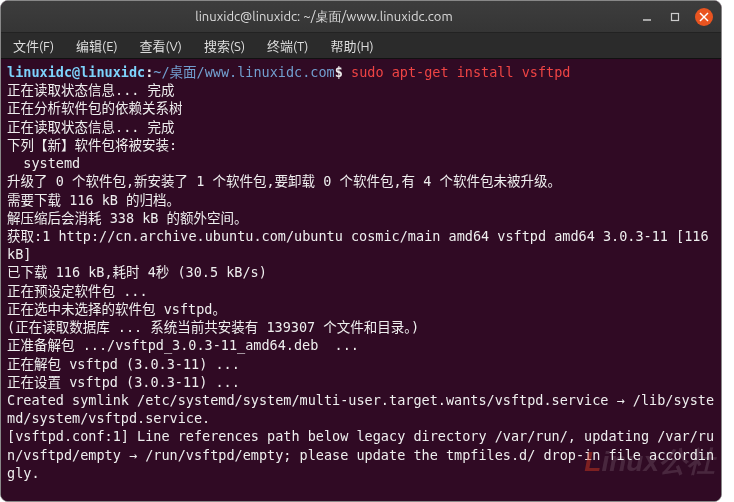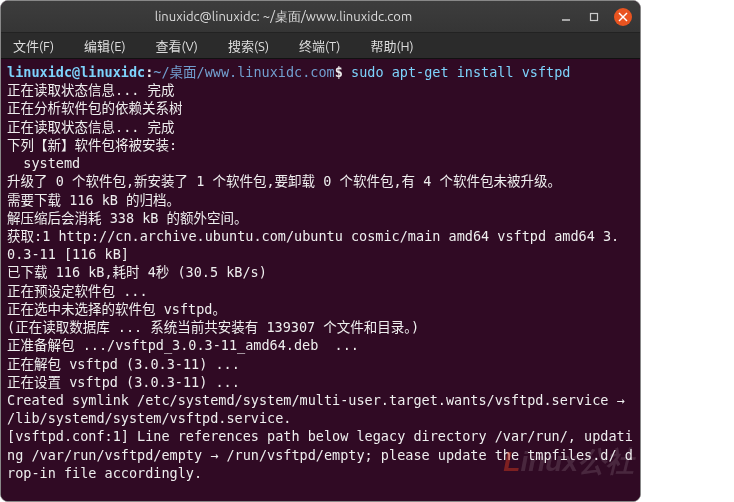--- a/index.html
+++ b/index.html
@@ -7,21 +7,21 @@
     margin: 0;
     padding: 0;
     width: 734px;
     height: 502px;
     font-family: "DejaVu Sans Mono", "Noto Sans Mono CJK SC", monospace;
     background: #fff;
     overflow: hidden;
     position: relative;
   }
   .window {
-    width: 641px;
+    width: 722px;
     height: 502px;
     background: #2c001e;
     border: 1px solid #888;
     border-radius: 8px;
     overflow: hidden;
     position: relative;
     display: flex;
     flex-direction: column;
   }
   .titlebar {
@@ -54,21 +54,21 @@
   .win-close { background: #e95420; color:#fff; width:18px;height:18px;}
   .menubar {
     height: 26px;
     background: #2b2b2b;
     display: flex;
     align-items: center;
     padding: 0 4px;
     color: #ddd;
     font-family: "Ubuntu","Noto Sans CJK SC", sans-serif;
     font-size: 13px;
-    gap: 14px;
+    gap: 6px;
     border-bottom: 1px solid #111;
   }
   .menu-item {
     padding: 2px 8px;
     cursor: pointer;
   }
   .terminal {
     flex: 1;
     background: #300a24;
     color: #eee;
@@ -76,21 +76,21 @@
     line-height: 1.35;
     padding: 4px 6px;
     white-space: pre-wrap;
     word-break: break-all;
     overflow: hidden;
     font-family: "DejaVu Sans Mono","Noto Sans Mono CJK SC","Microsoft YaHei", monospace;
   }
   .prompt-user { color: #7dd3fc; font-weight: bold; }
   .prompt-path { color: #729fcf; font-weight: normal; }
   .prompt-sep  { color: #eee; font-weight: bold;}
-  .cmd { color: #7dd3fc; }
+  .cmd { color: #ef4444; }
   .watermark {
     position: absolute;
     right: 6px;
     bottom: 20px;
     text-align: left;
     pointer-events: none;
     font-family: Arial, sans-serif;
     font-style: italic;
   }
   .watermark .big {

